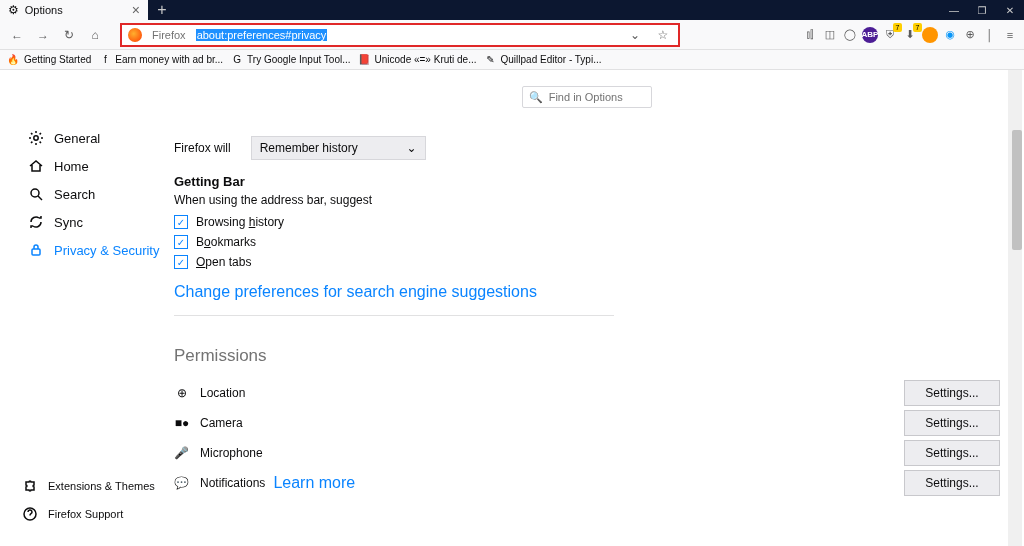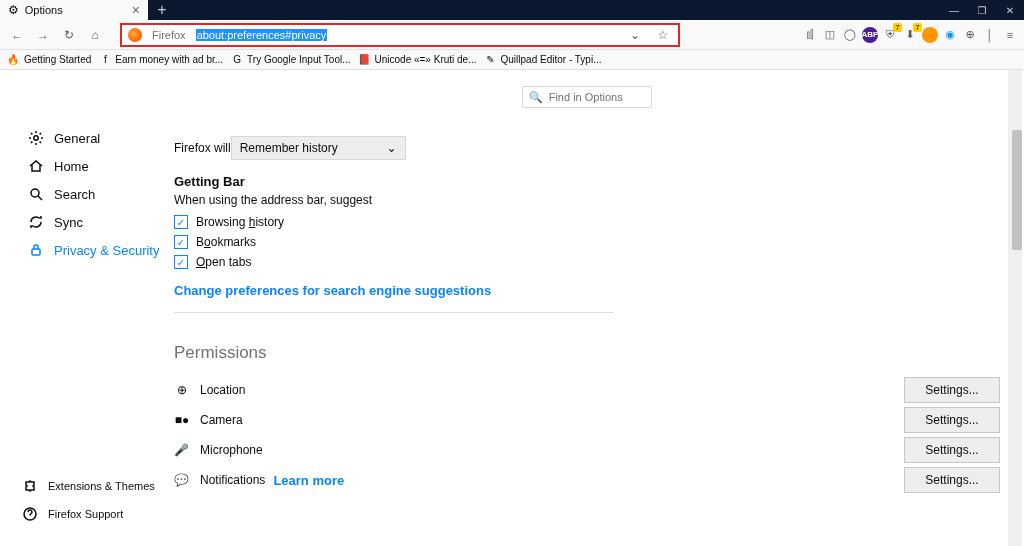--- a/index.html
+++ b/index.html
@@ -38,33 +38,33 @@
 .sidebar { width:172px; padding:54px 0 0 0; display:flex; flex-direction:column; }
 .side-item { display:flex; align-items:center; gap:10px; padding:6px 10px 6px 28px; font-size:13px; color:#0c0c0d; cursor:pointer; }
 .side-item.active { color:#0a84ff; }
 .side-ico { width:16px; height:16px; display:flex; align-items:center; justify-content:center; }
 .side-bottom { margin-top:auto; padding-bottom:18px; }
 .side-bottom .side-item { font-size:11px; padding-left:22px; }
 
 .main { flex:1; padding:16px 24px 0 2px; overflow:auto; position:relative; }
 .search-opts { width:130px; height:22px; border:1px solid #d7d7db; border-radius:2px; margin:0 auto 28px auto; display:flex; align-items:center; gap:6px; padding:0 6px; color:#737373; font-size:11px; }
 
-.row { display:flex; align-items:center; gap:0; margin-bottom:10px; }
+.row { display:flex; align-items:center; gap:20px; margin-bottom:10px; }
 .label { font-size:12px; }
 .select { width:175px; height:24px; background:#ededf0; border:1px solid #d7d7db; display:flex; align-items:center; padding:0 8px; font-size:12px; justify-content:space-between; }
 .desc { font-size:12px; margin-bottom:18px; display:flex; align-items:center; }
 .clear-wrap { border:3px solid #e02828; padding:3px; margin-left:16px; }
 .btn { height:26px; min-width:96px; background:#ededf0; border:1px solid #c8c8cc; font-size:12px; display:flex; align-items:center; justify-content:center; padding:0 14px; }
 
 .h2 { font-size:13px; font-weight:600; margin:14px 0 4px; }
 .h1 { font-size:17px; font-weight:400; color:#737373; margin:30px 0 14px; }
 .sub { font-size:12px; margin-bottom:8px; }
 .cb-row { display:flex; align-items:center; gap:8px; margin:6px 0; }
 .cb { width:14px; height:14px; border:1px solid #0a84ff; display:flex; align-items:center; justify-content:center; color:#0a84ff; font-size:10px; }
-.link { color:#0a84ff; font-size:13px; margin-top:8px; display:inline-block;font-weight:bold; }
+.link { color:#0a84ff; font-size:16px; margin-top:8px; display:inline-block; }
 
 .perm-row { display:flex; align-items:center; margin:4px 0; }
 .perm-ico { width:16px; height:16px; margin-right:10px; display:flex; align-items:center; justify-content:center; color:#0c0c0d; }
 .perm-label { font-size:12px; }
 .perm-btn { margin-left:auto; width:80px; }
 .hr { border-top:1px solid #e1e1e2; margin:14px 0 4px; width:440px; }
 .scrollbar { position:absolute; right:2px; top:0; width:14px; height:100%; background:#f0f0f0; }
 .thumb { position:absolute; right:2px; top:60px; width:10px; height:120px; background:#c1c1c1; border-radius:2px; }
 
 svg { stroke:currentColor; fill:none; stroke-width:1.5; }

